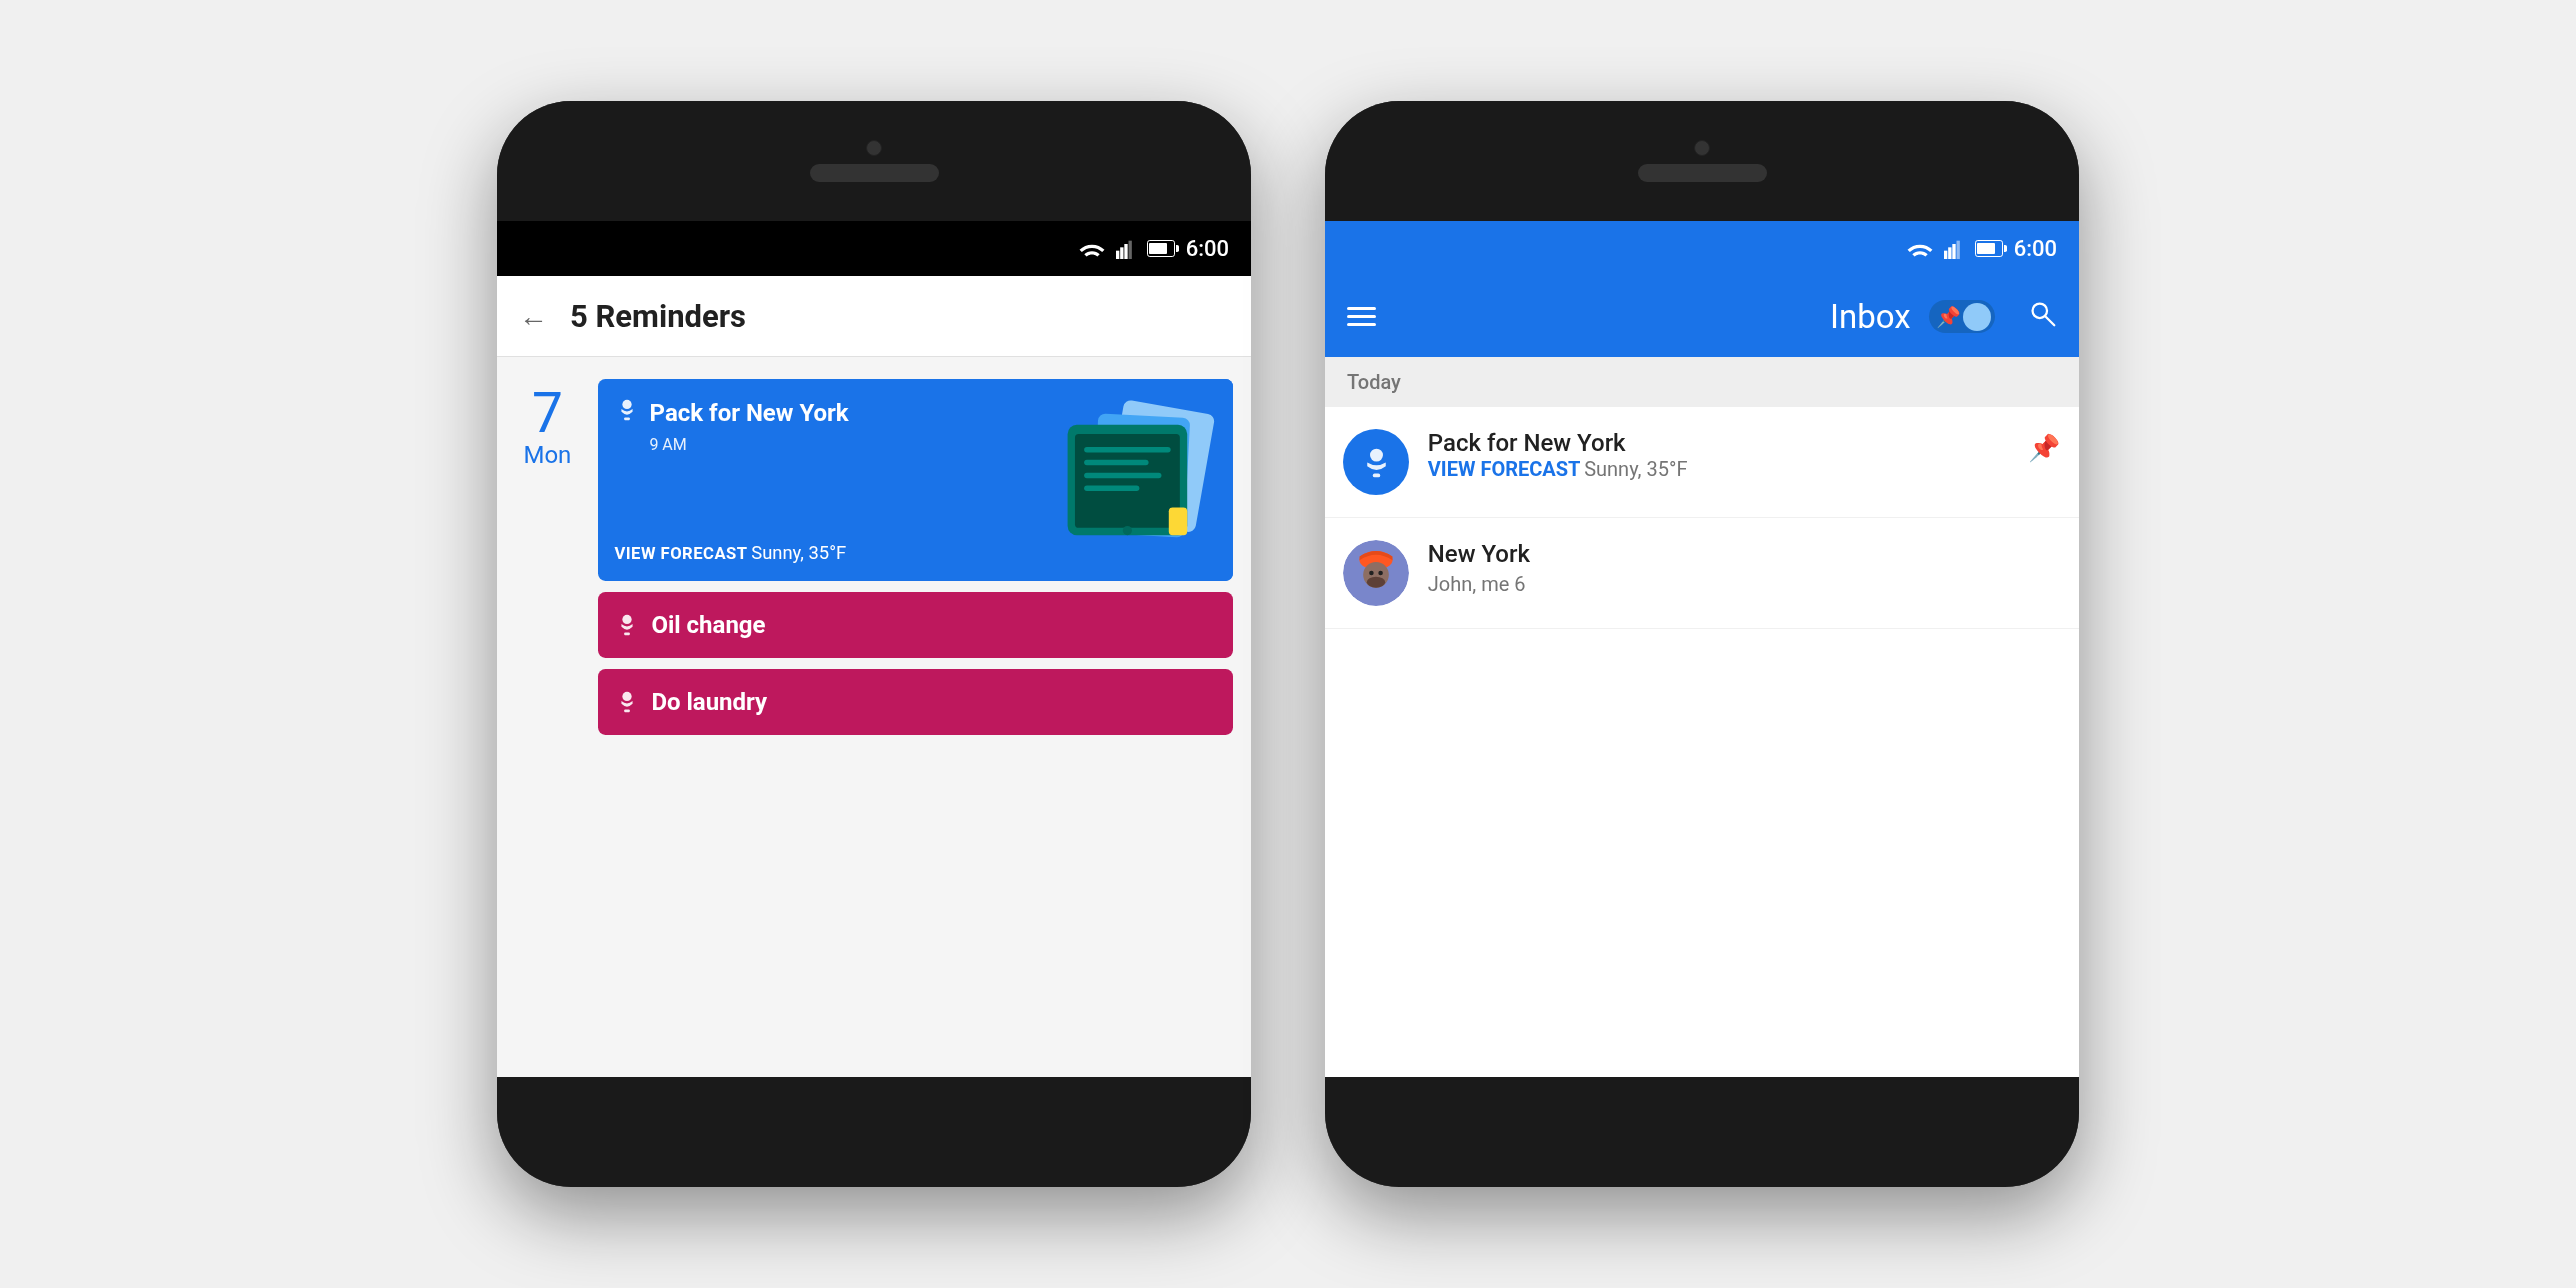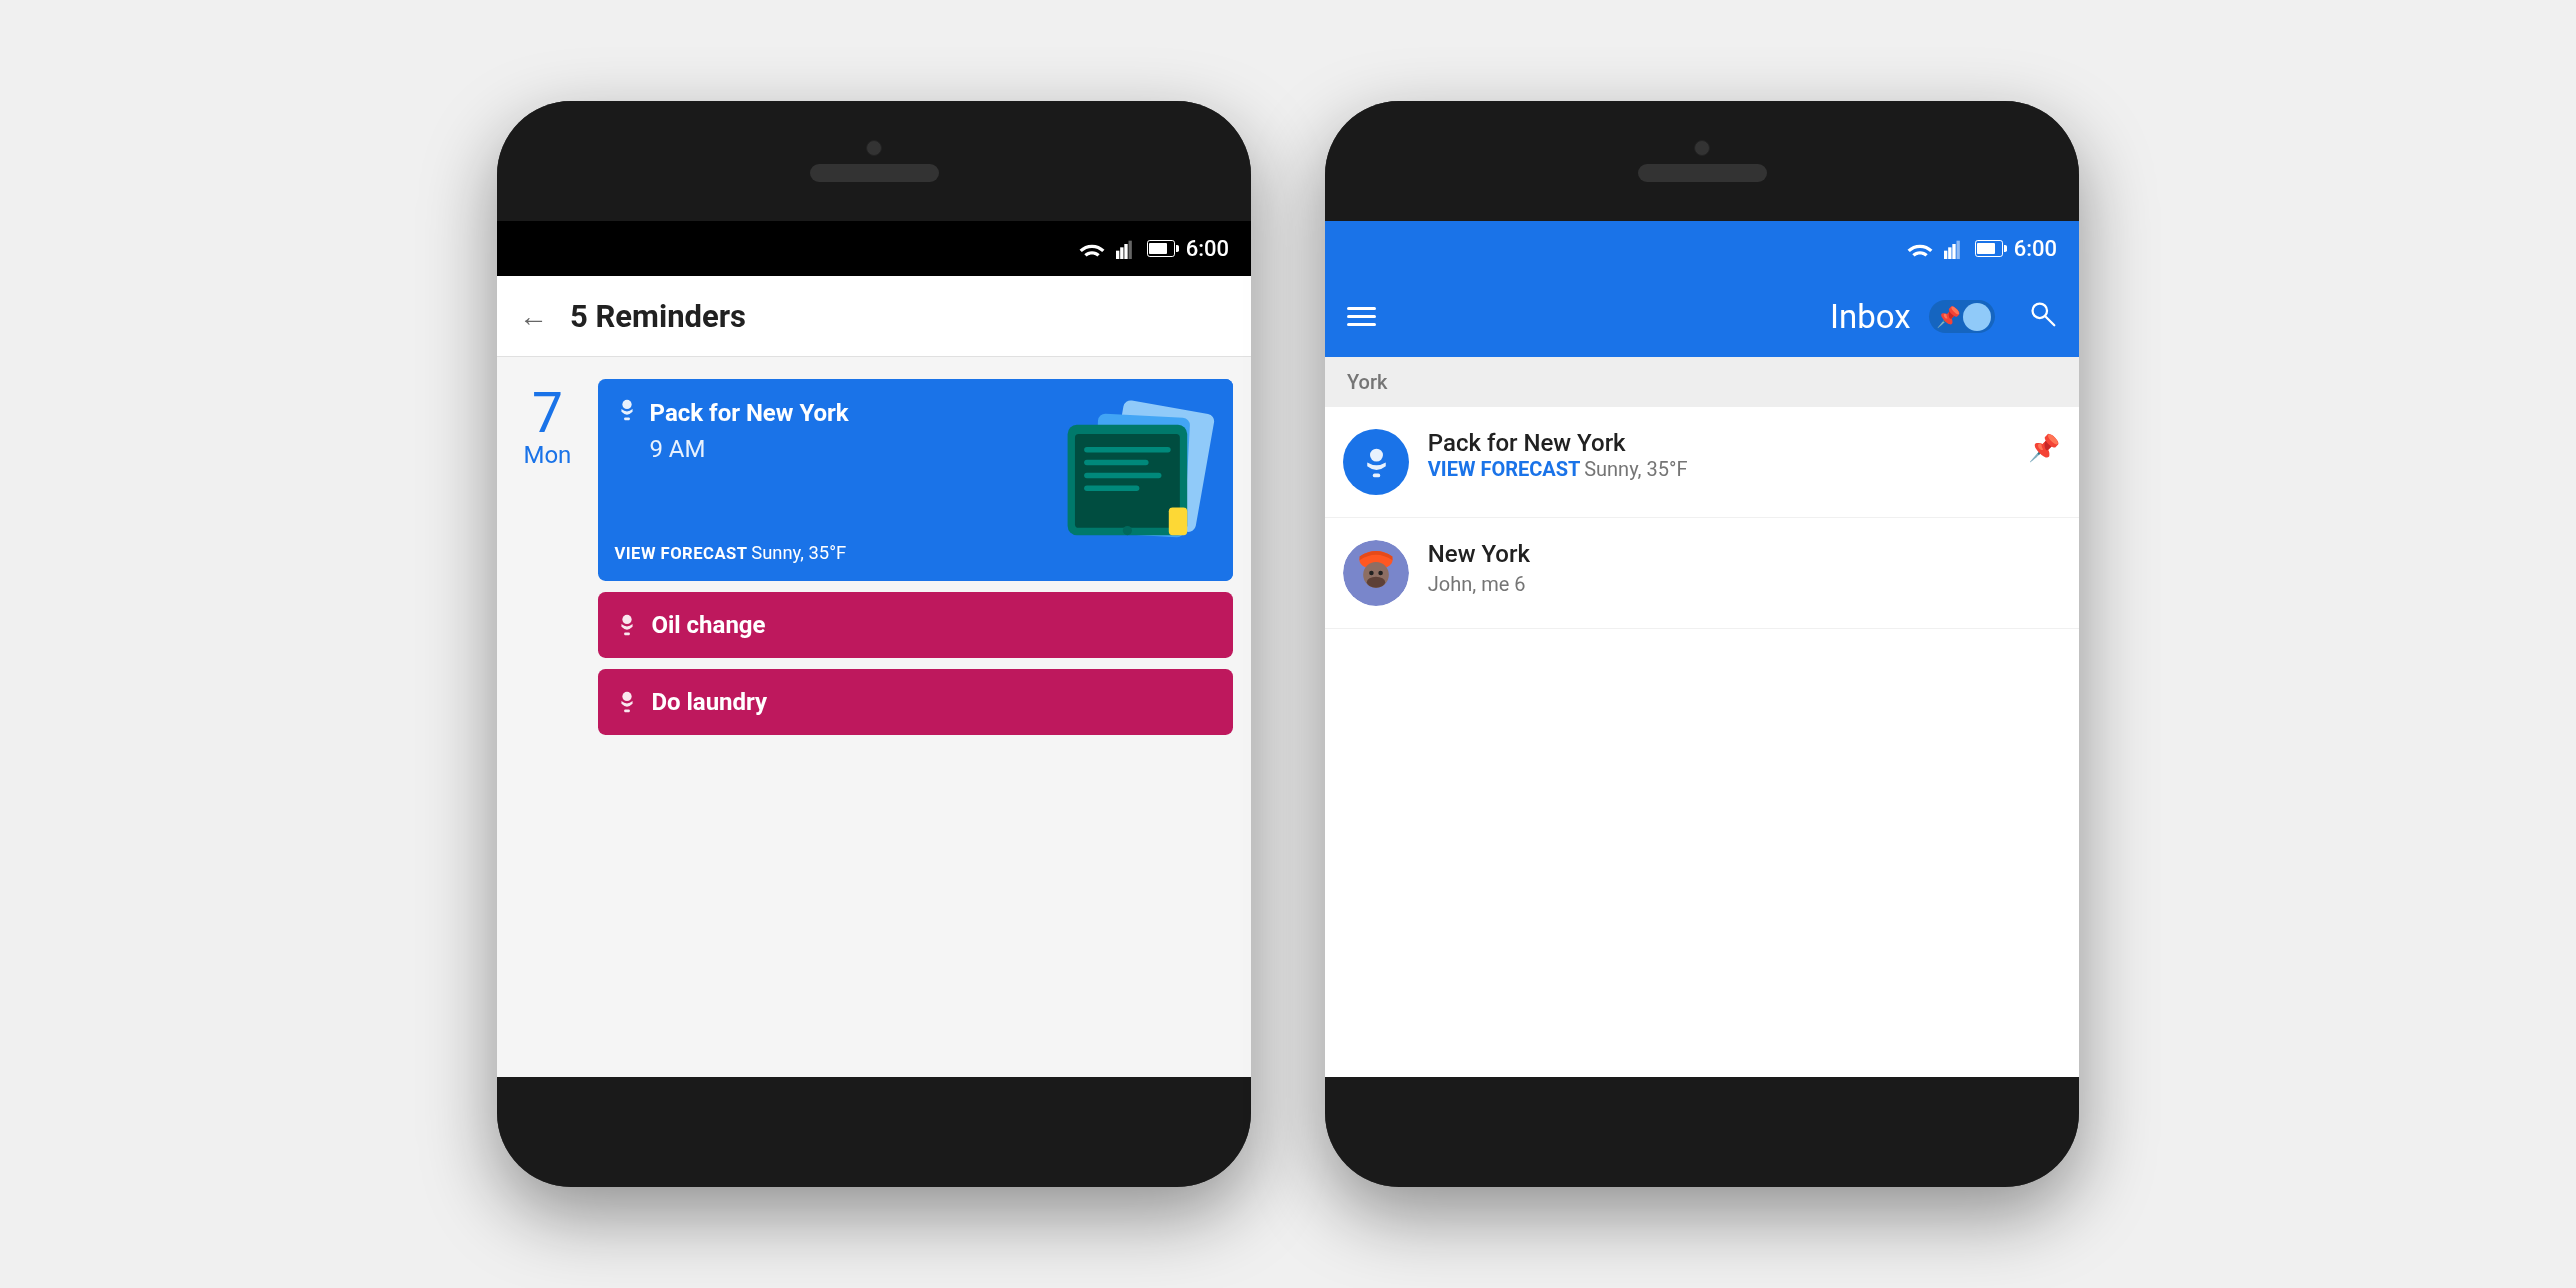--- a/index.html
+++ b/index.html
@@ -206,21 +206,21 @@
       display: flex;
       align-items: center;
       gap: 9.2px;
     }
     .reminder-title {
       font-size: 24px;
       font-weight: 700;
       color: white;
     }
     .reminder-time {
-      font-size: 24px;
+      font-size: 16px;
       color: rgba(255,255,255,0.9);
     }
     .reminder-forecast {
       font-size: 18.4px;
       color: white;
     }
     .reminder-forecast-label {
       font-size: 16.6px;
       font-weight: 700;
       color: white;
@@ -541,21 +541,21 @@
       </div>
       <span class="search-icon-btn" style="margin-left: 14.7px;">
         <svg width="29" height="29" viewBox="0 0 32 32" fill="white">
           <circle cx="13" cy="13" r="8" stroke="white" stroke-width="2.5" fill="none"></circle>
           <line x1="19" y1="19" x2="29" y2="29" stroke="white" stroke-width="2.5" stroke-linecap="round"></line>
         </svg>
       </span>
     </div>
 
     <div class="section-header">
-      <span>York</span>
+      <span>Today</span>
     </div>
 
     <div class="inbox-content">
 
       <div class="inbox-item">
         <div class="inbox-avatar" style="background: #1a73e8;">
           <svg width="37" height="37" viewBox="0 0 40 40" fill="white">
             <circle cx="20" cy="12" r="7" fill="white" opacity="0.9"></circle>
             <path d="M10 24 Q20 32 30 24 L30 20 Q20 26 10 20Z" fill="white" opacity="0.9"></path>
             <rect x="16" y="32" width="8" height="4" rx="2" fill="white" opacity="0.9"></rect>

